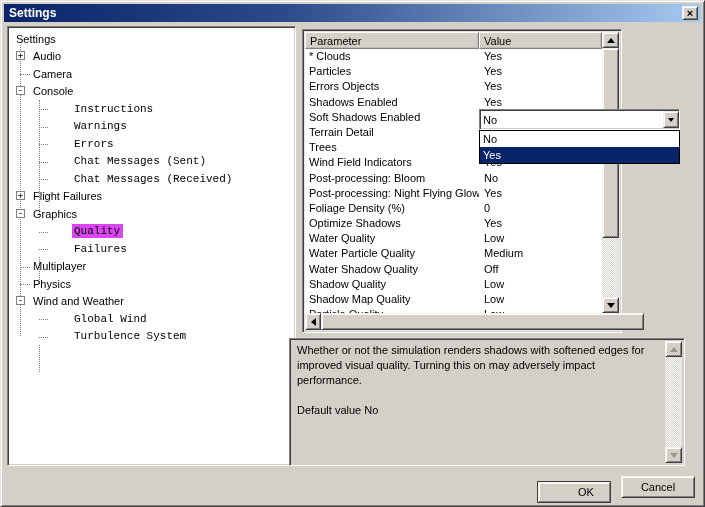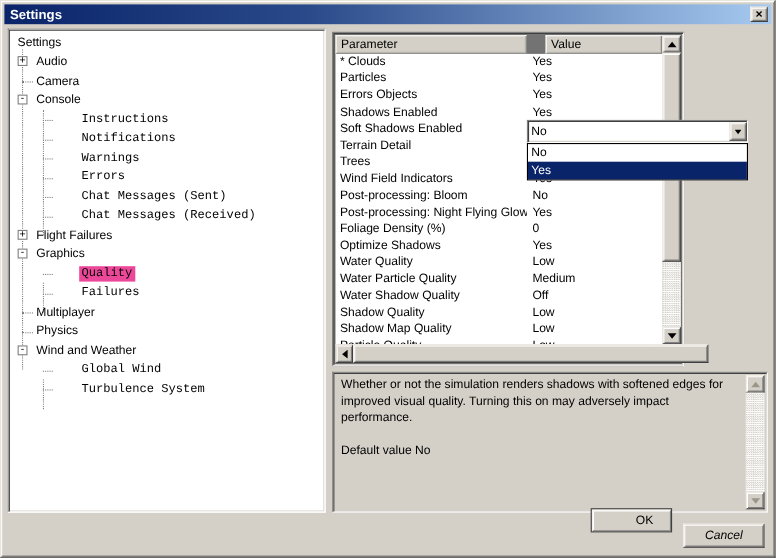--- a/index.html
+++ b/index.html
@@ -45,48 +45,48 @@
   }
   
   .tree-panel {
     position:absolute; left:6px; top:25px; width:289px; height:440px;
     background:#fff; overflow:hidden;
   }
   .tree-inner { position:relative; padding-top:3px; }
   .titem { position:relative; height:17.5px; display:flex; align-items:center; white-space:nowrap; }
   .label { padding:1px 3px 1px 2px; }
   .l0 { margin-left:6px; } .l1 { margin-left:23px;text-align:center; } .l2 { margin-left:64px;font-family:Liberation Mono, monospace; }
-  .sel { background:#ec4899; }
+  .sel { background:#d946ef; }
   .ebox {
     position:absolute; left:8px; top:50%; margin-top:-5px; width:9px; height:9px;
     background:#fff; border:1px solid #808080;
     display:flex; align-items:center; justify-content:center;
     font-family:"DejaVu Sans Mono", monospace; font-size:9px; line-height:7px;
   }
   .hline { position:absolute; top:9px; border-top:1px dotted #808080; }
   .h1 { left:12px; width:10px; } .h2 { left:31px; width:9px; }
   .vline { position:absolute; width:0; border-left:1px dotted #808080; }
   .vl-main    { left:12px; top:18px;  height:291px; }
   .vl-console { left:31px; top:73px;  height:114px; }
   .vl-graphics{ left:31px; top:230px; height:27px; }
   .vl-wind    { left:31px; top:318px; height:27px; }
   
   .table-panel {
     position:absolute; left:301px; top:28px; width:320px; height:304px;
-    background:#737373;
+    background:#e5e5e5;
   }
   .tbl-wrap { position:absolute; left:2px; top:2px; right:2px; bottom:2px; display:flex; }
   .tbl-left { width:375px; display:flex; flex-direction:column; }
   .tbl-header { height:17px; display:flex; flex:none; }
   .hcell {
     background:#d4d0c8; display:flex; align-items:center; padding-left:4px;
     border:1px solid; border-color:#fff #808080 #808080 #fff;
     box-shadow: inset -1px -1px 0 #c0bcb4;
   }
-  .hcell.p { width:174px; flex:none; } .hcell.v { flex:1;margin-left:17px; }
+  .hcell.p { width:174px; flex:none; } .hcell.v { flex:1; }
   .tbl-rows { flex:1; overflow:hidden; background:#fff; padding-top:1px; }
   .trow { height:15.2px; display:flex; align-items:flex-start; }
   .tc { white-space:nowrap; overflow:hidden; }
   .tc.p { width:174px; flex:none; padding-left:4px; }
   .tc.v { flex:1; padding-left:5px; }
   .hscrollbar { height:17px; flex:none; display:flex; }
   .tbl-right { width:17px; flex:none; display:flex; flex-direction:column; }
   .vscrollbar { flex:1; display:flex; flex-direction:column; }
   .corner { height:17px; flex:none; }
   .sbtn {
@@ -113,40 +113,40 @@
   .combo-btn { width:16px; height:17px; flex:none; display:flex; align-items:center; justify-content:center; margin-right:0; }
   .combo-btn .tri-down { border-left-width:3px; border-right-width:3px; border-top-width:4px; }
   .dropdown {
     position:absolute; left:176px; top:100px; width:201px; height:34px;
     background:#fff; border:1px solid #000; z-index:6;
   }
   .opt { height:16px; display:flex; align-items:center; padding-left:3px; }
   .opt.hl { background:#0a246a; color:#fff; }
   
   .desc-panel {
-    position:absolute; left:301px; top:337px; width:396px; height:128px;
+    position:absolute; left:288px; top:337px; width:396px; height:128px;
     background:#d4d0c8; display:flex;
   }
   .desc-text { flex:1; padding:4px 4px 0 7px; line-height:15px; overflow:hidden; }
   .desc-default { margin-top:15px; }
   .desc-vsb { width:17px; flex:none; display:flex; flex-direction:column; margin:2px 2px 2px 0; }
   
   .btn {
     position:absolute; width:74px; height:22px; background:#d4d0c8;
     border:1px solid; border-color:#f4f1ea #404040 #404040 #f4f1ea;
     box-shadow: inset 1px 1px 0 #fff, inset -1px -1px 0 #808080;
     font-family:"Liberation Sans", sans-serif; font-size:11px; color:#000;
     display:flex; align-items:center; justify-content:center; cursor:default;
   }
   .btn.default {
     border-color:#404040; 
     box-shadow: inset 1px 1px 0 #f4f1ea, inset -1px -1px 0 #808080, inset 2px 2px 0 #fff;
   }
-  .ok-btn { left:536px; top:461px;padding-left:24px; }
-  .cancel-btn { left:620px; top:475px;font-style:italic; }
+  .ok-btn { left:536px; top:480px;padding-left:24px; }
+  .cancel-btn { left:620px; top:475px; }
 </style>
 </head>
 <body>
 
 <div class="dialog">
 
   <div class="titlebar">
     <span class="title">Settings</span>
     <div class="closebtn">
       <span class="x-glyph">×</span>
@@ -174,24 +174,20 @@
       <div class="titem">
           <span class="ebox">-</span>
           <span class="label l1">Console</span>
         </div>
       <div class="titem">
           <span class="hline h2"></span>
           <span class="label l2">Instructions</span>
         </div>
       <div class="titem">
           <span class="hline h2"></span>
-          <span class="label l2">Notifications</span>
-        </div>
-      <div class="titem">
-          <span class="hline h2"></span>
           <span class="label l2">Warnings</span>
         </div>
       <div class="titem">
           <span class="hline h2"></span>
           <span class="label l2">Errors</span>
         </div>
       <div class="titem">
           <span class="hline h2"></span>
           <span class="label l2">Chat Messages (Sent)</span>
         </div>

